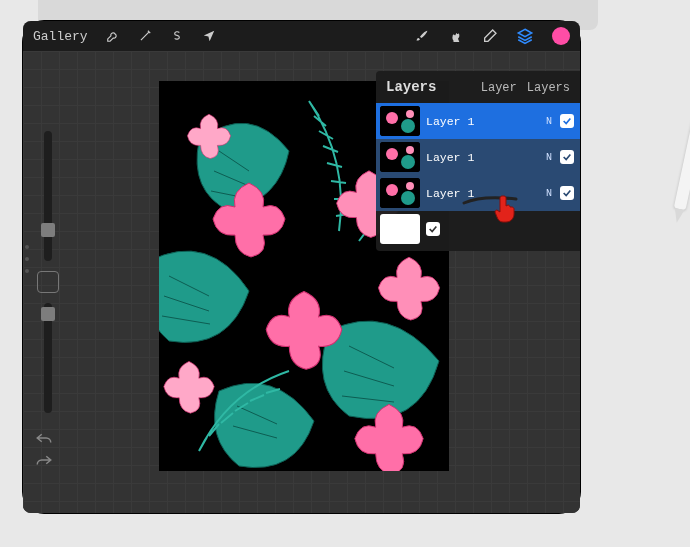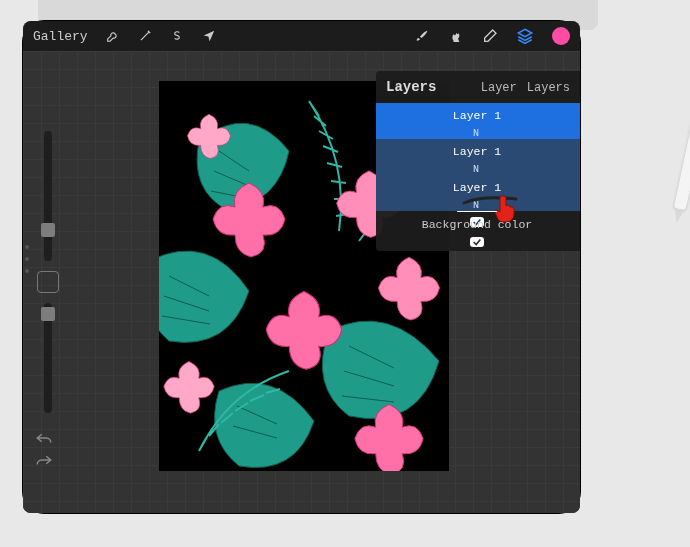--- a/index.html
+++ b/index.html
@@ -124,21 +124,20 @@
     gap: 10px;
   }
   .layers-header .title { font-size: 14px; font-weight: 600; flex:1; }
   .layers-header .action { font-size: 12px; color: #bbb; cursor:pointer; }
   .layer-row {
     display: flex; align-items: center;
     height: 36px;
     padding: 0 6px 0 4px;
     gap: 6px;
     position: relative;
-    flex-direction: column;
   }
   .layer-row.sel-primary { background: #1e6fe0; }
   .layer-row.sel-secondary { background: #2a4a73; }
   .layer-thumb {
     width: 40px; height: 30px;
     background: #000;
     border-radius: 3px;
     overflow: hidden;
   }
   .layer-thumb svg { width:100%; height:100%; display:block;}
@@ -387,21 +386,20 @@
         <svg class="swipe-line" viewBox="0 0 56 16">
             <path d="M2 10 Q20 2 54 6" stroke="#222" stroke-width="3" fill="none" stroke-linecap="round"></path>
           </svg>
         <svg class="finger" viewBox="0 0 24 30">
           <path d="M10 2c1.2 0 2 1 2 2v8l2-1c1 0 2 1 2 2l2 0c1 0 2 1 2 2v5c0 3-2 8-8 8h-3c-3 0-5-2-6-5l-2-5c0-1 1-2 2-2l3 2V4c0-1 1-2 2-2z" fill="#e2231a" stroke="#8c0f0a" stroke-width="1"></path>
         </svg>
       </div>
 
       <div class="layer-row bg">
         <div class="layer-thumb"></div>
-        <span class="layer-name">Background color</span>
         <span class="vis-check">
           <svg width="10" height="10" viewBox="0 0 12 12">
               <path d="M2 6l3 3 5-6" stroke="#333" stroke-width="2" fill="none"></path>
             </svg>
         </span>
       </div>
     </div>
 
   </div>
   <div class="dots">

